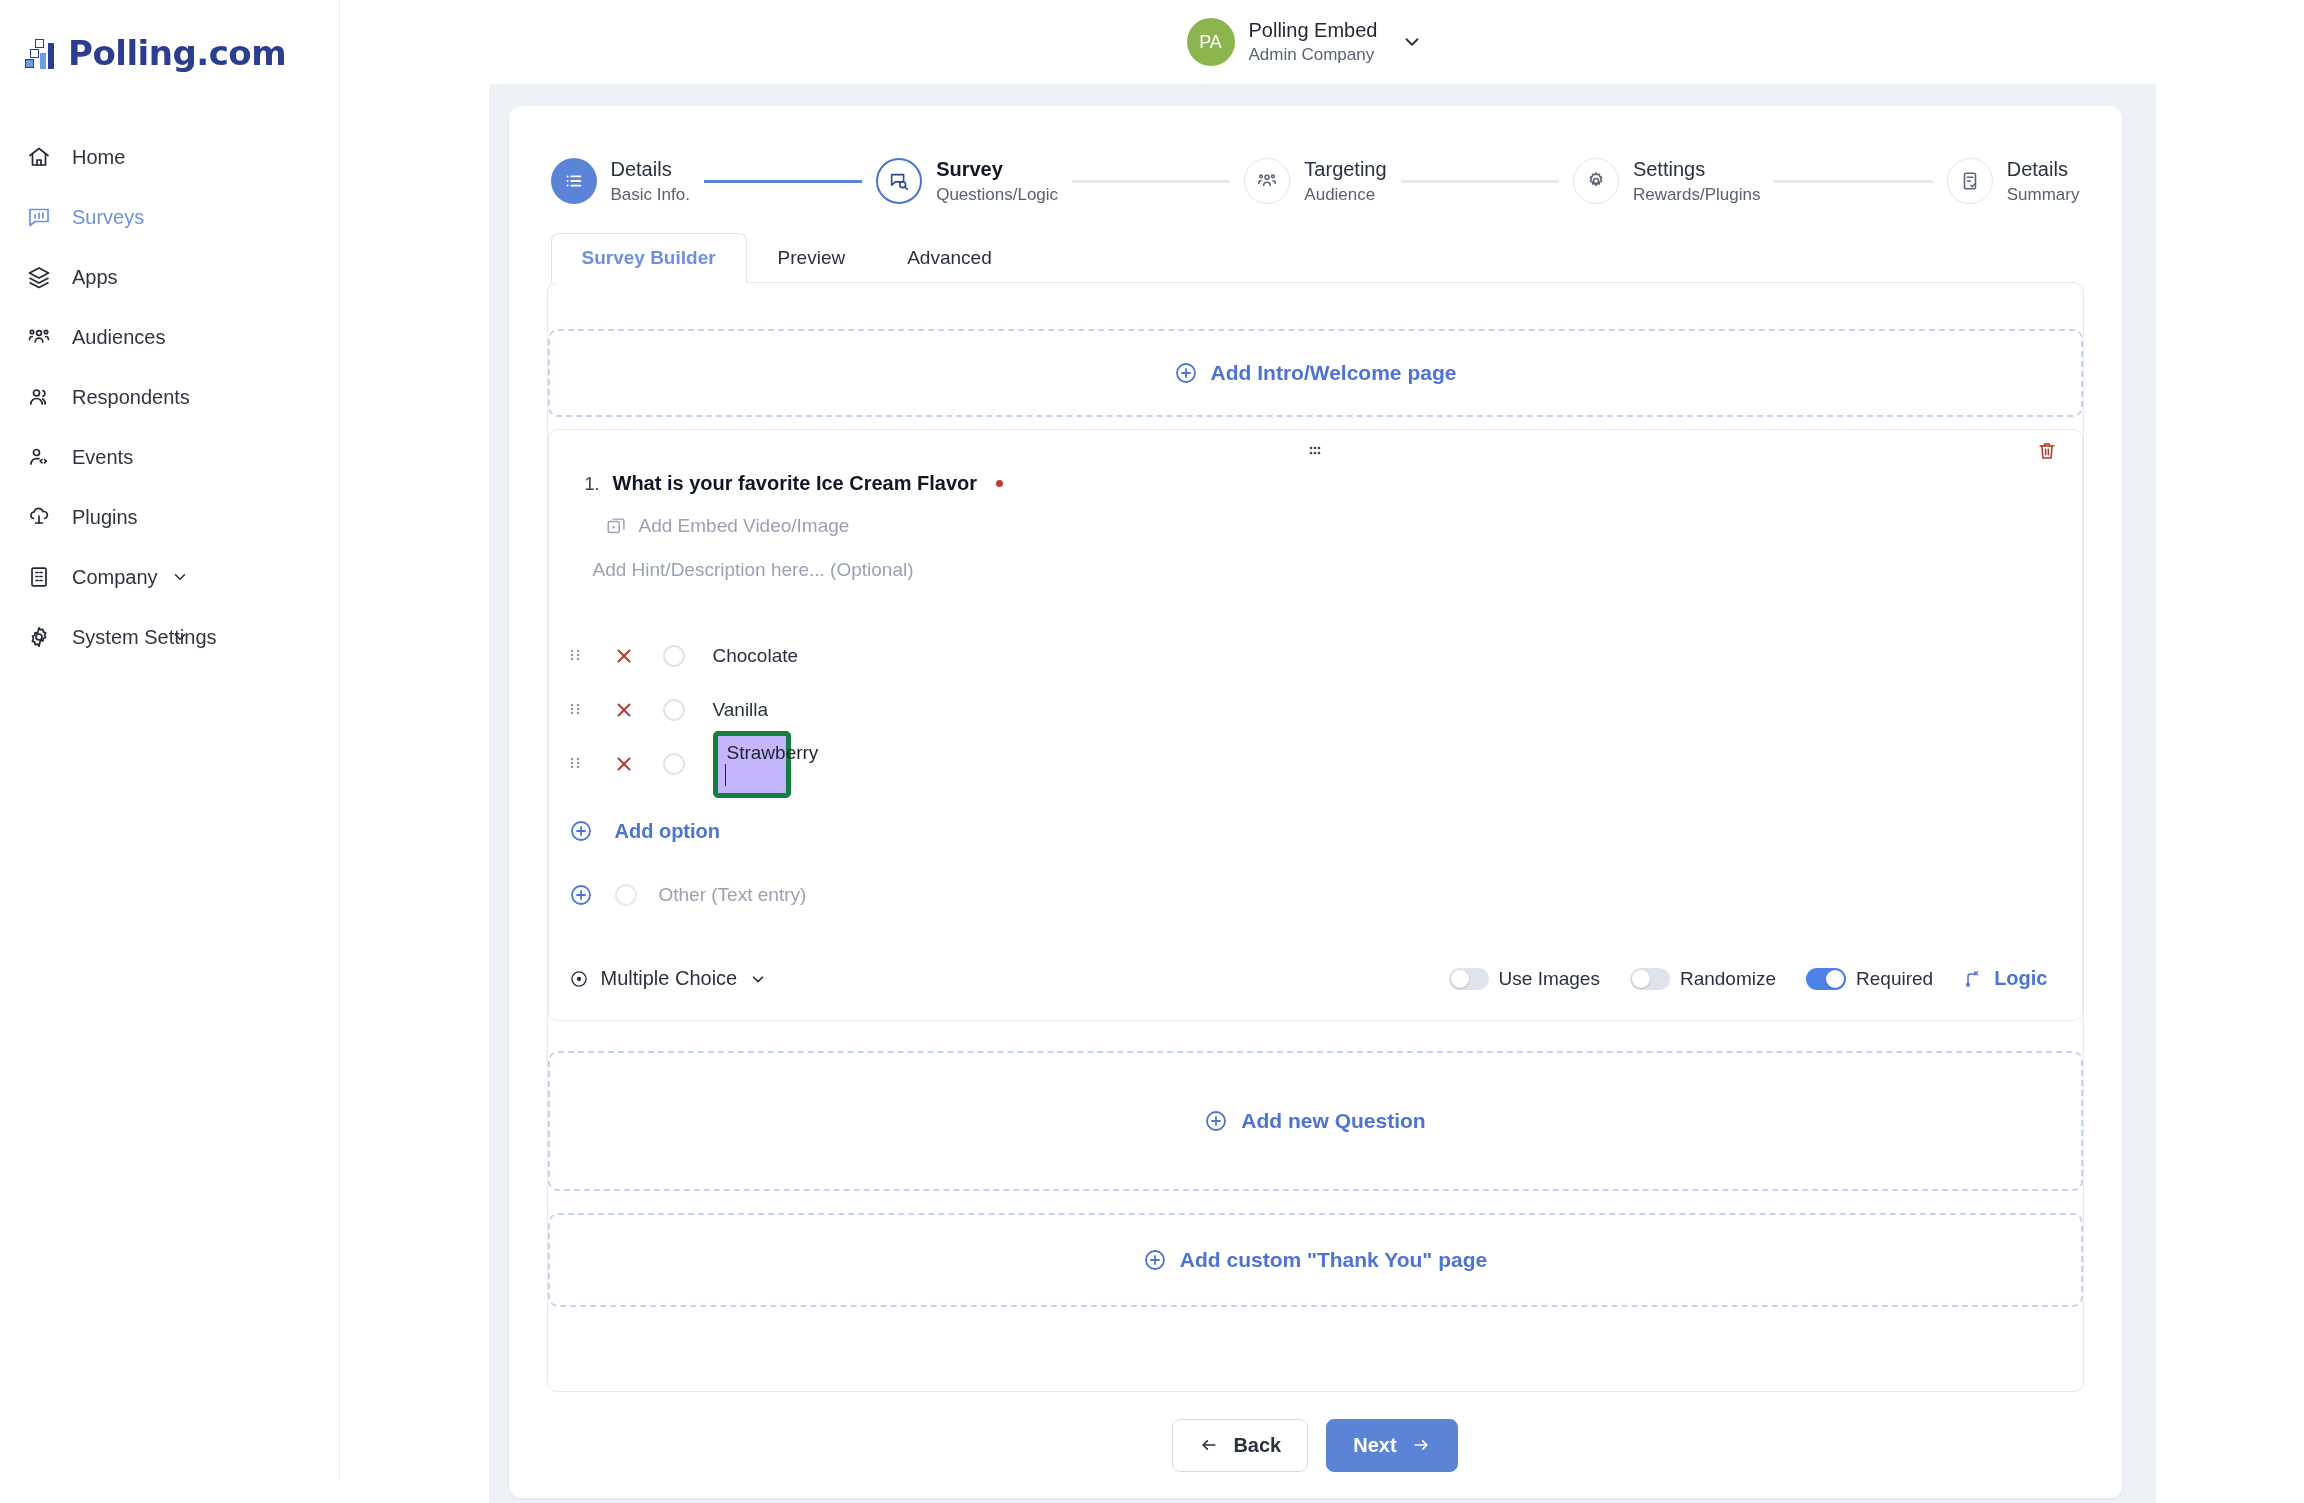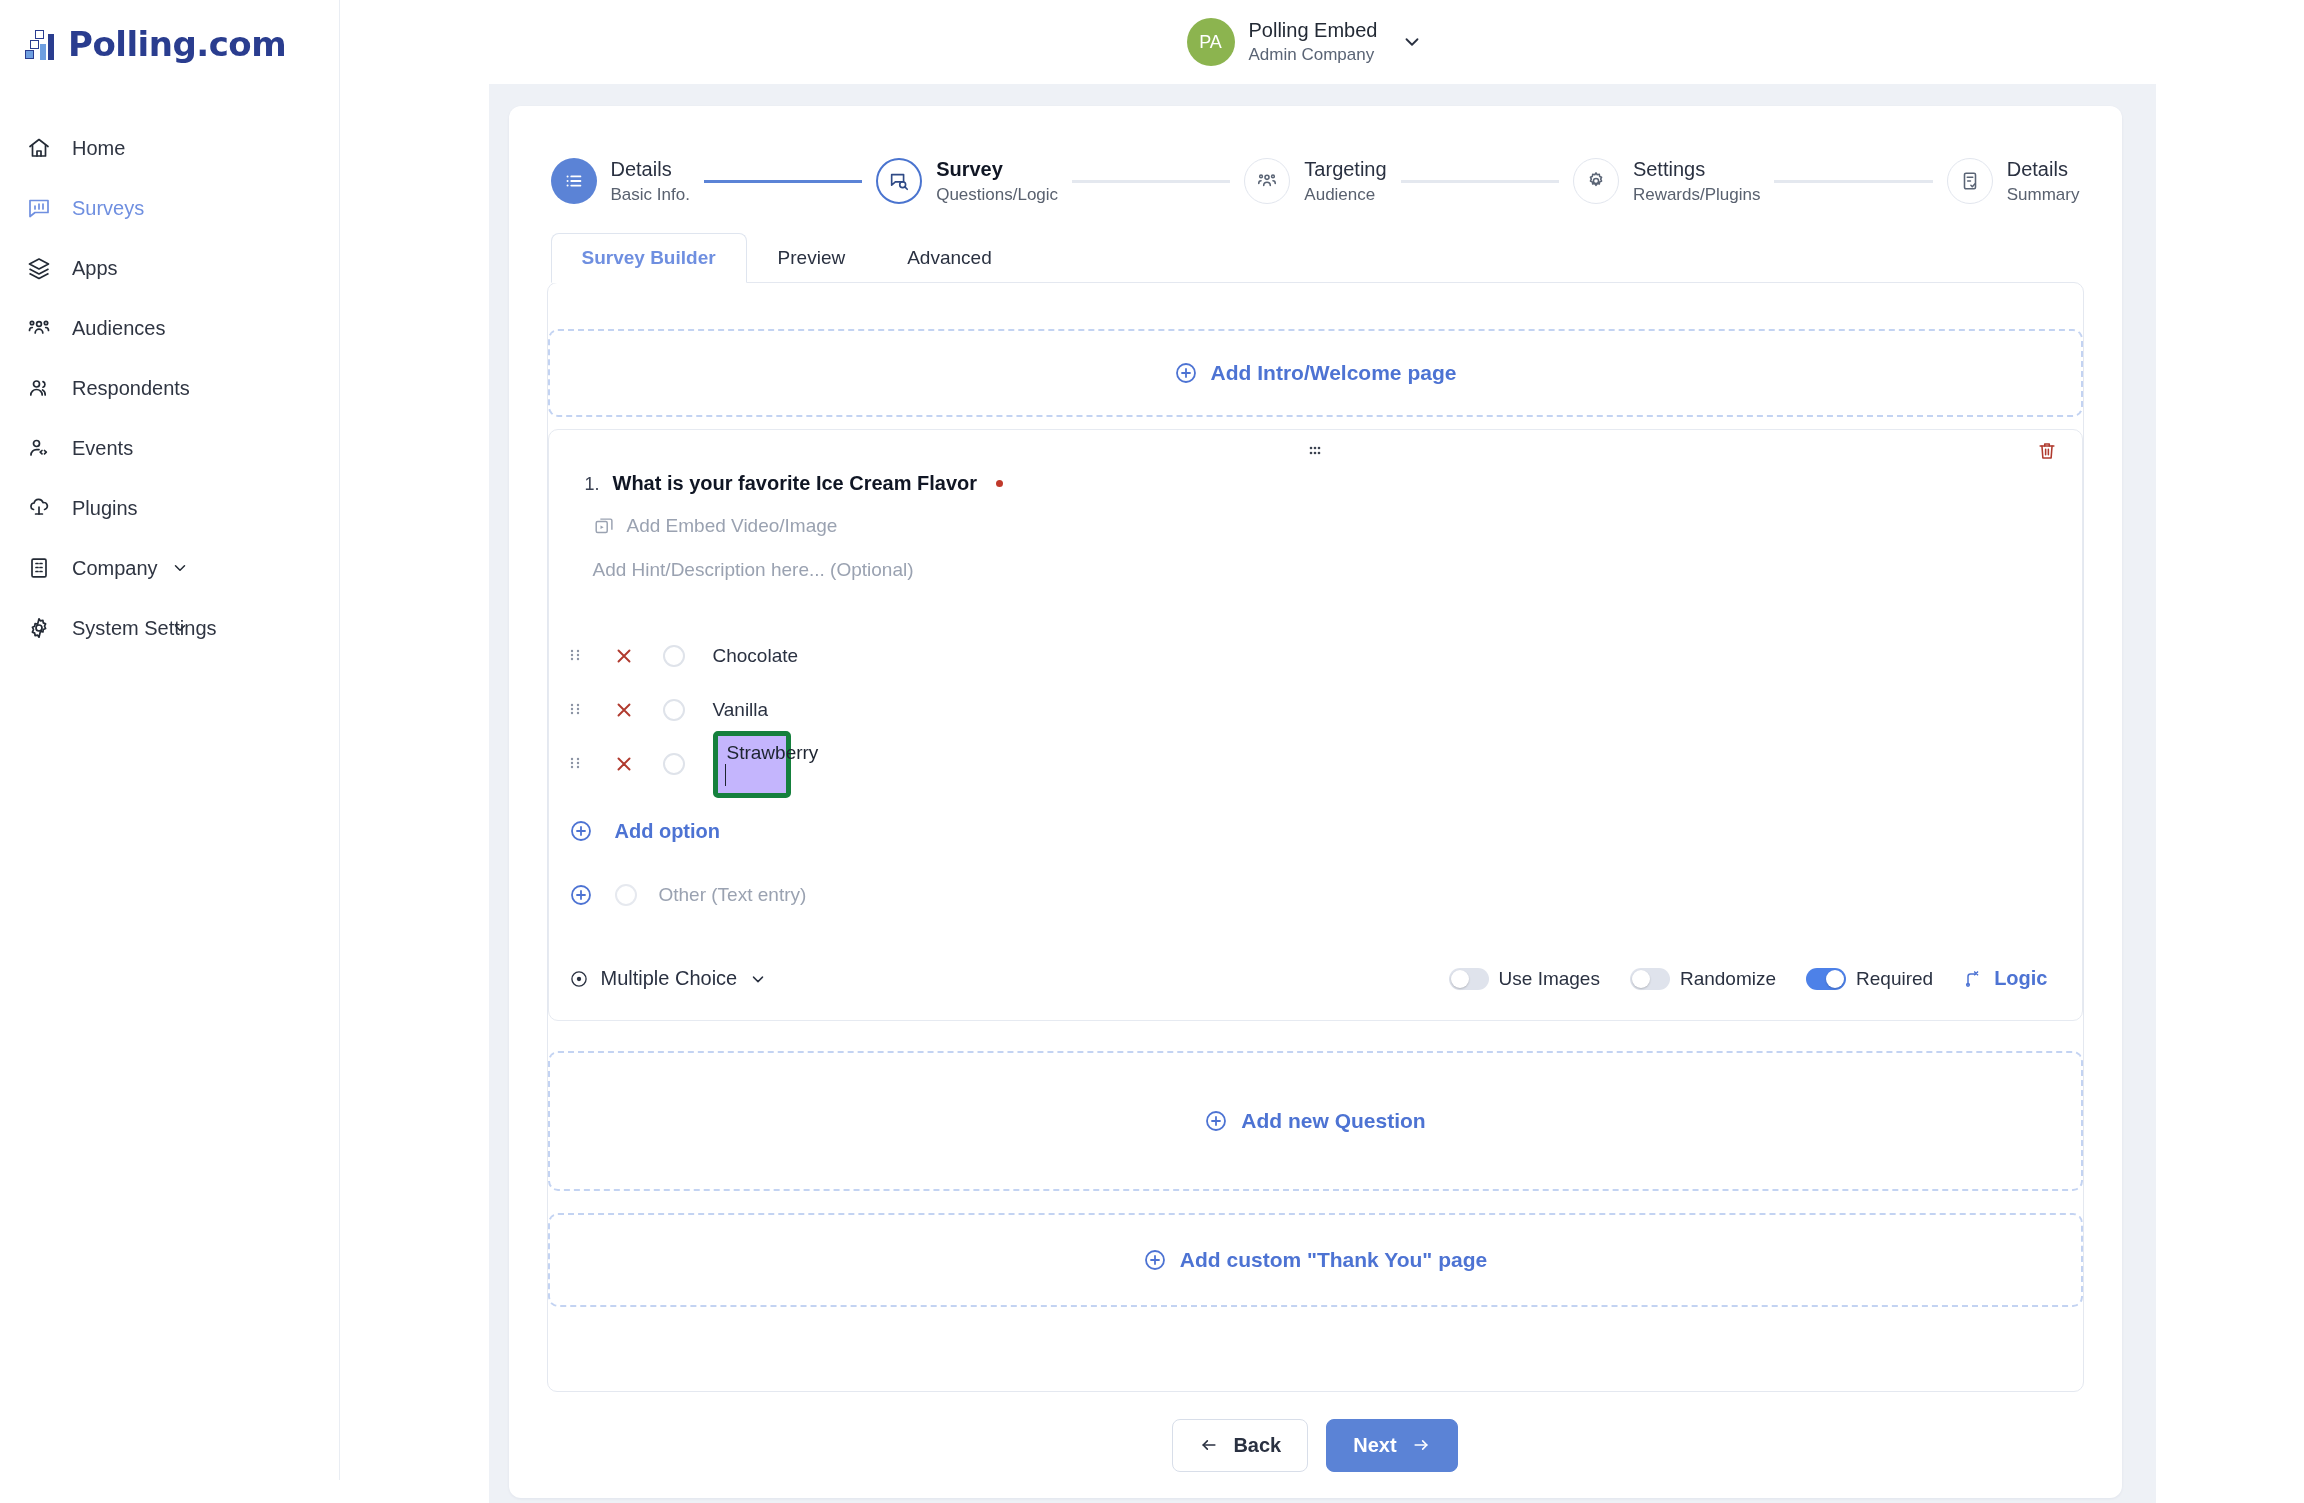--- a/index.html
+++ b/index.html
@@ -10,21 +10,21 @@
     overflow: hidden;
   }
   .app { display: flex; width: 2304px; height: 1503px; }
 
   
   .sidebar {
     width: 340px; height: 1480px;
     background: #ffffff;
     border-right: 1px solid #e9edf3;
     flex: 0 0 340px;
-    padding-top: 0;
+    padding-top: 9px;
   }
   .logo-row {
     height: 88px;
     display: flex; align-items: center;
     padding-left: 24px;
     gap: 10px;
   }
   .logo-mark { width: 34px; height: 36px; flex: 0 0 34px; }
   .logo-text {
     font-size: 34px; font-weight: bold;
@@ -180,21 +180,21 @@
     display: flex; align-items: baseline; gap: 13px;
     padding-left: 36px;
   }
   .q-num { font-size: 18px; color: #3a4152; }
   .q-title { font-size: 20px; font-weight: bold; color: #101624; }
   .req-dot { width: 7px; height: 7px; border-radius: 50%; background: #c0392b; align-self: center; margin-left: 6px; }
 
   .embed-row {
     display: flex; align-items: center; gap: 12px;
     padding-left: 44px; margin-top: 20px;
-    color: #9aa2b1; font-size: 19px; cursor: pointer;
+    color: #9aa2b1; font-size: 19px; cursor: pointer; margin-left: 12px;
   }
   .hint-row {
     padding-left: 44px; margin-top: 22px;
     color: #9aa2b1; font-size: 19px; cursor: text;
   }
 
   .options { margin-top: 48px; }
   .opt-row {
     display: flex; align-items: center;
     height: 54px;

